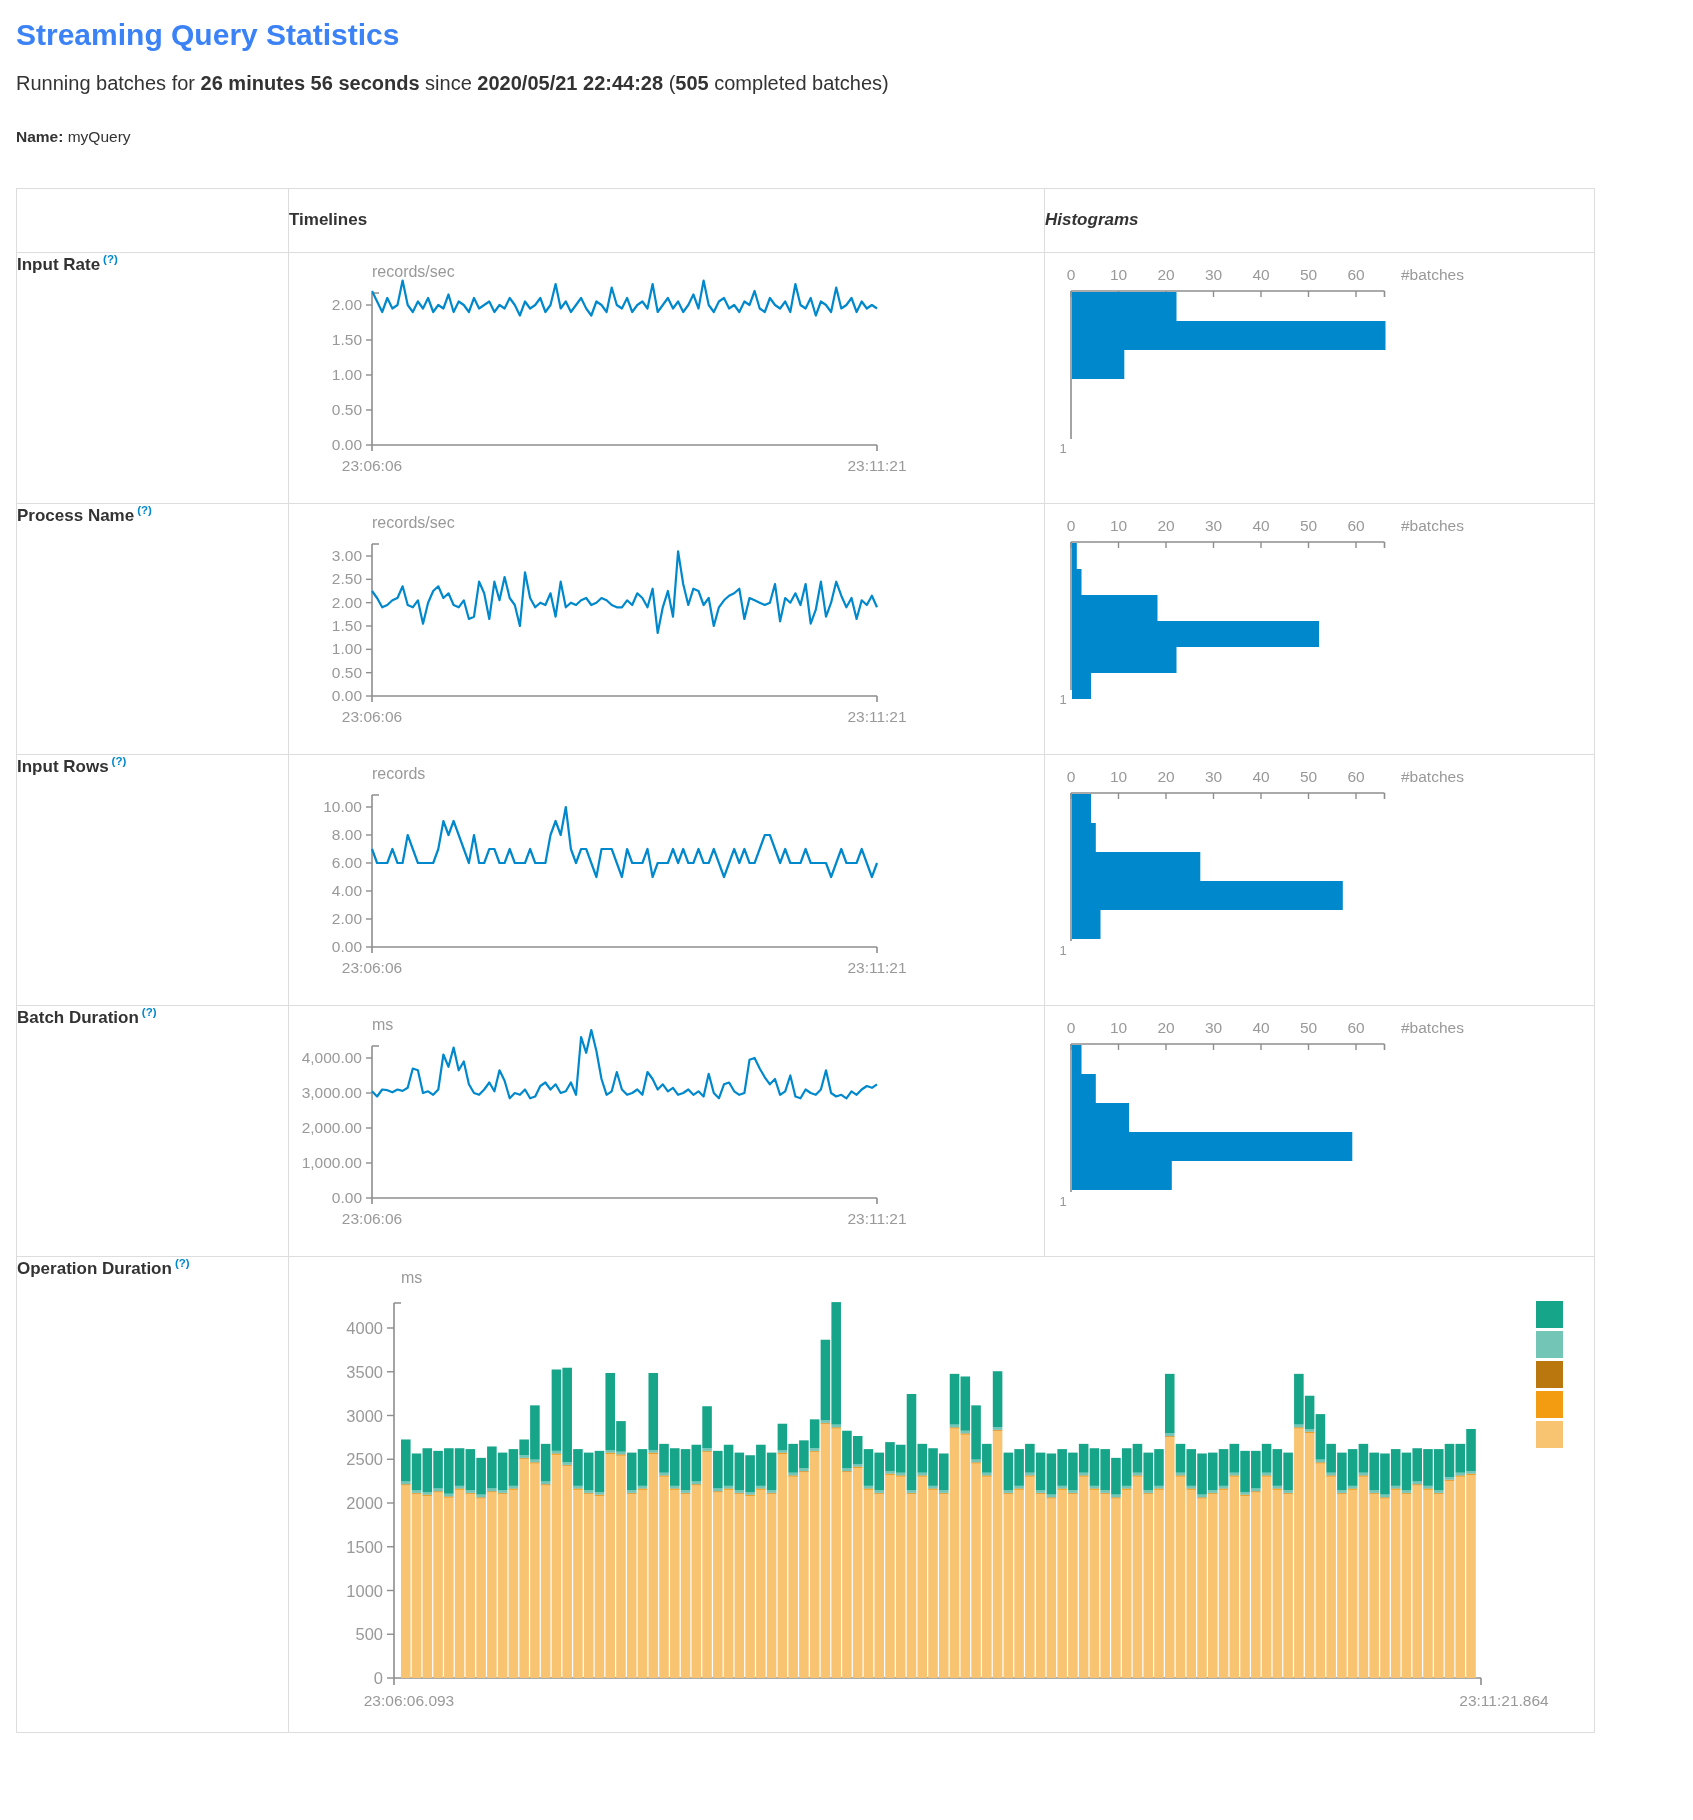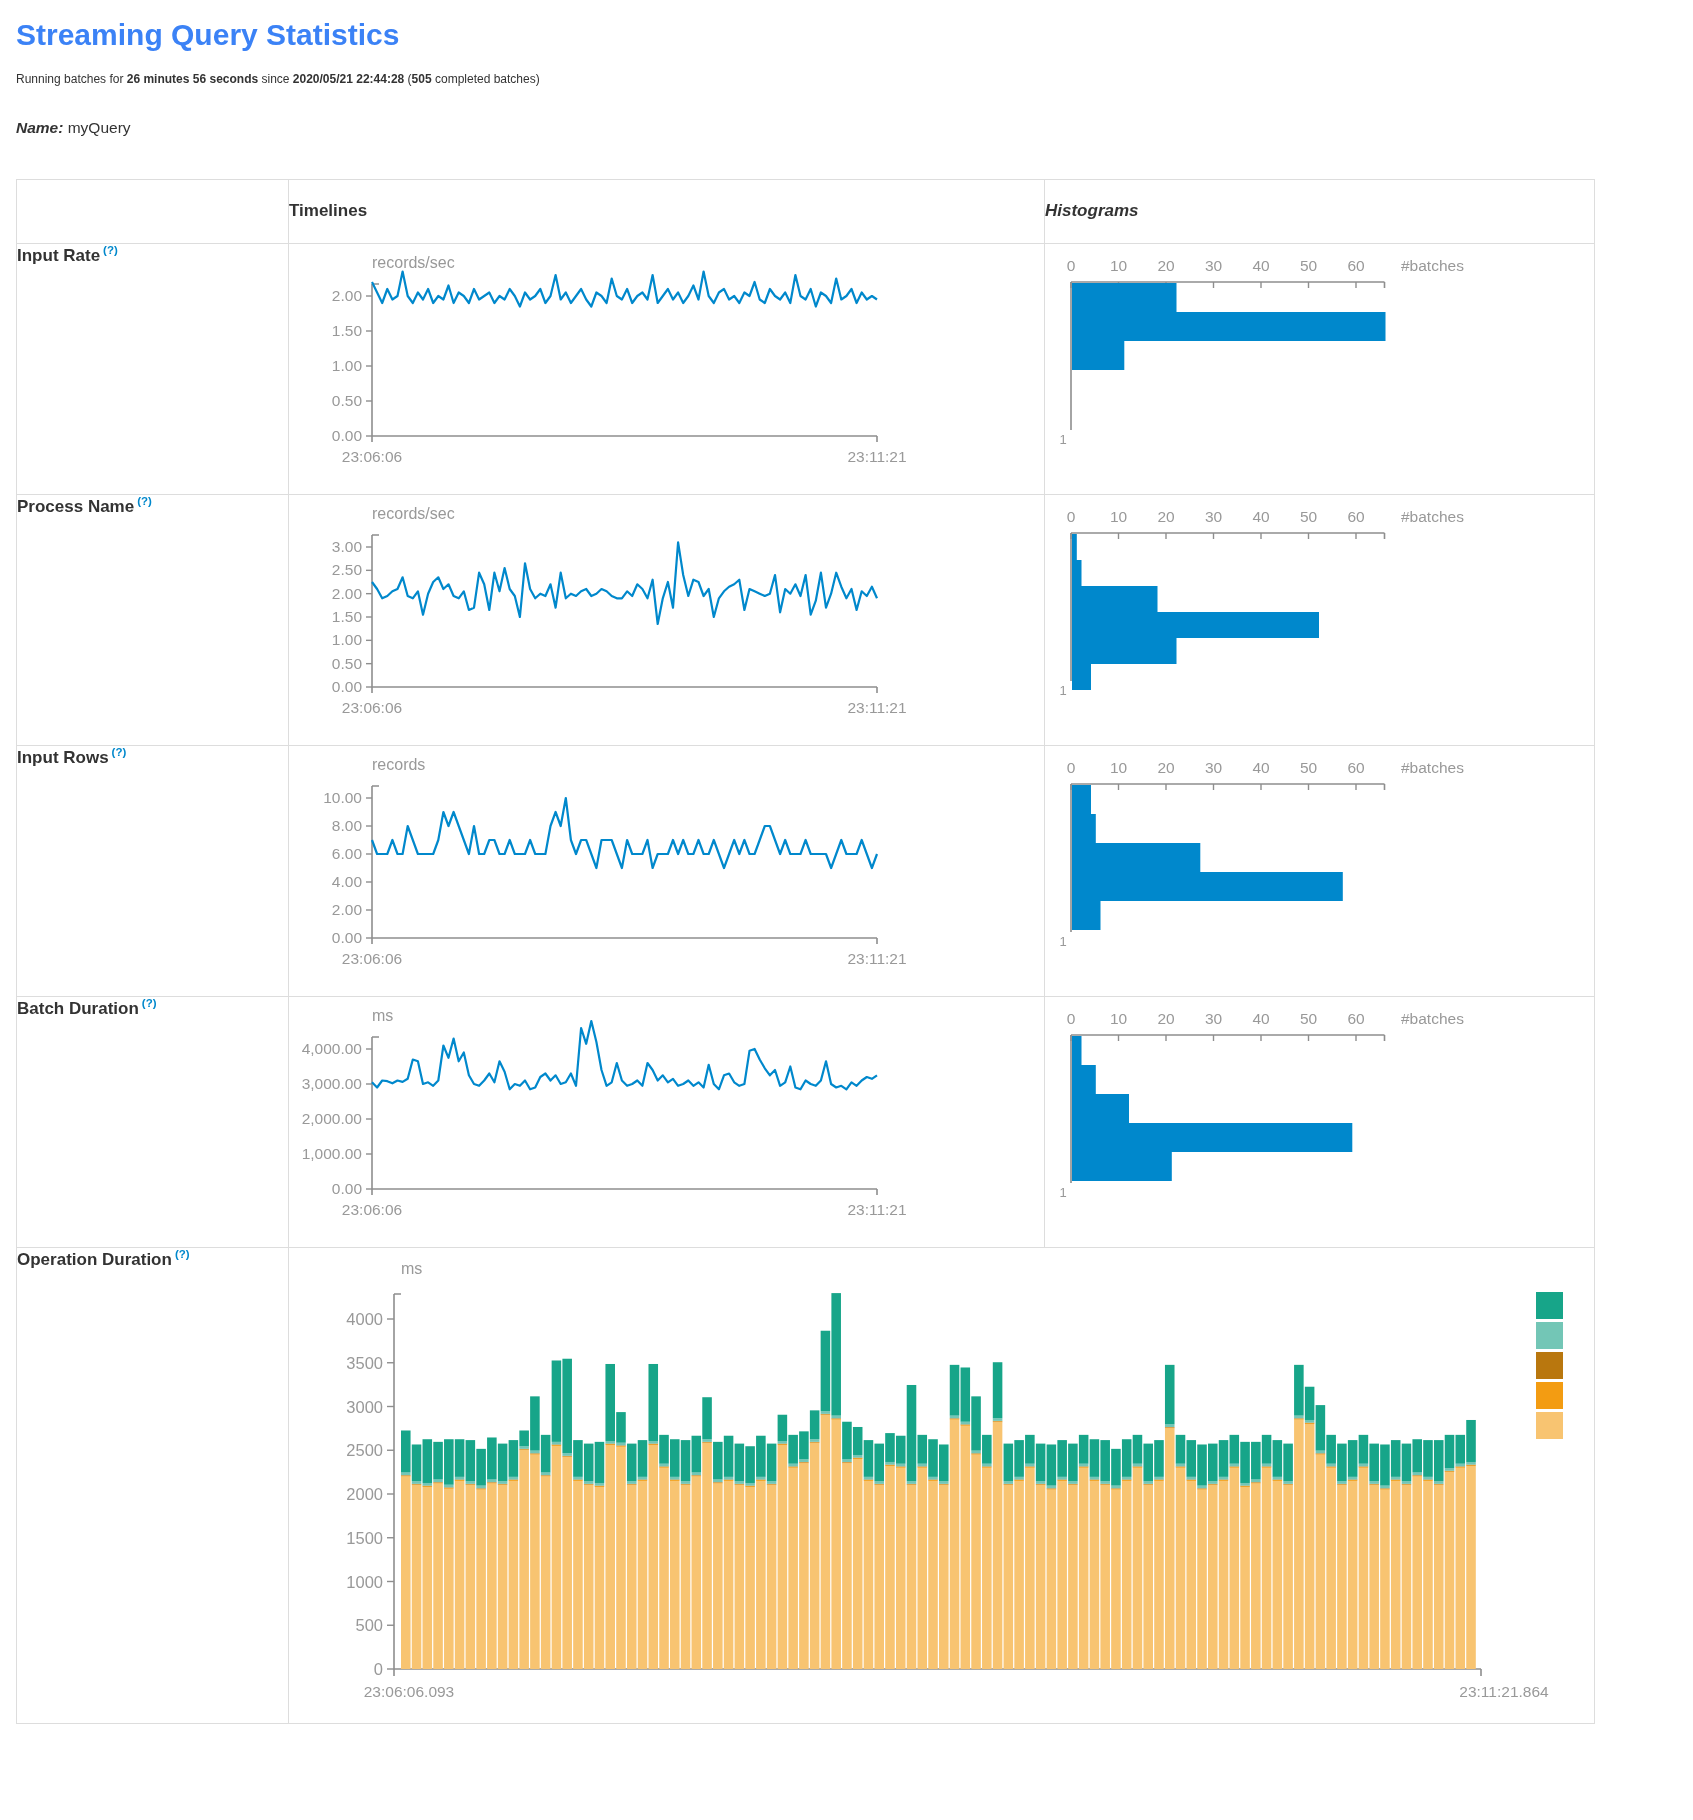--- a/index.html
+++ b/index.html
@@ -4,24 +4,24 @@
 <style>
   html,body{margin:0;padding:0;background:#ffffff;}
   body{
     width:1693px;height:1820px;
     font-family:"Liberation Sans", sans-serif;
     color:#333;
     box-sizing:border-box;
     padding:10px 0 0 16px;
   }
   .title{font-size:30px;font-weight:700;color:#3b82f6;margin:8px 0 20px 0;}
-  .subtitle{font-size:12px;margin:0 0 28px 0;color:#333;}
+  .subtitle{font-size:20px;margin:0 0 28px 0;color:#333;}
   .subtitle b{font-weight:700;}
   .meta{font-size:15.5px;line-height:1.85;margin:0 0 36px 0;}
-  .meta b{font-weight:700;font-style:italic;}
+  .meta b{font-weight:700;}
   table.stats{
     border-collapse:collapse;
     table-layout:fixed;
     width:1575px;
   }
   table.stats th, table.stats td{
     border:1px solid #ddd;
     padding:0;
     vertical-align:top;
     background:#fff;

